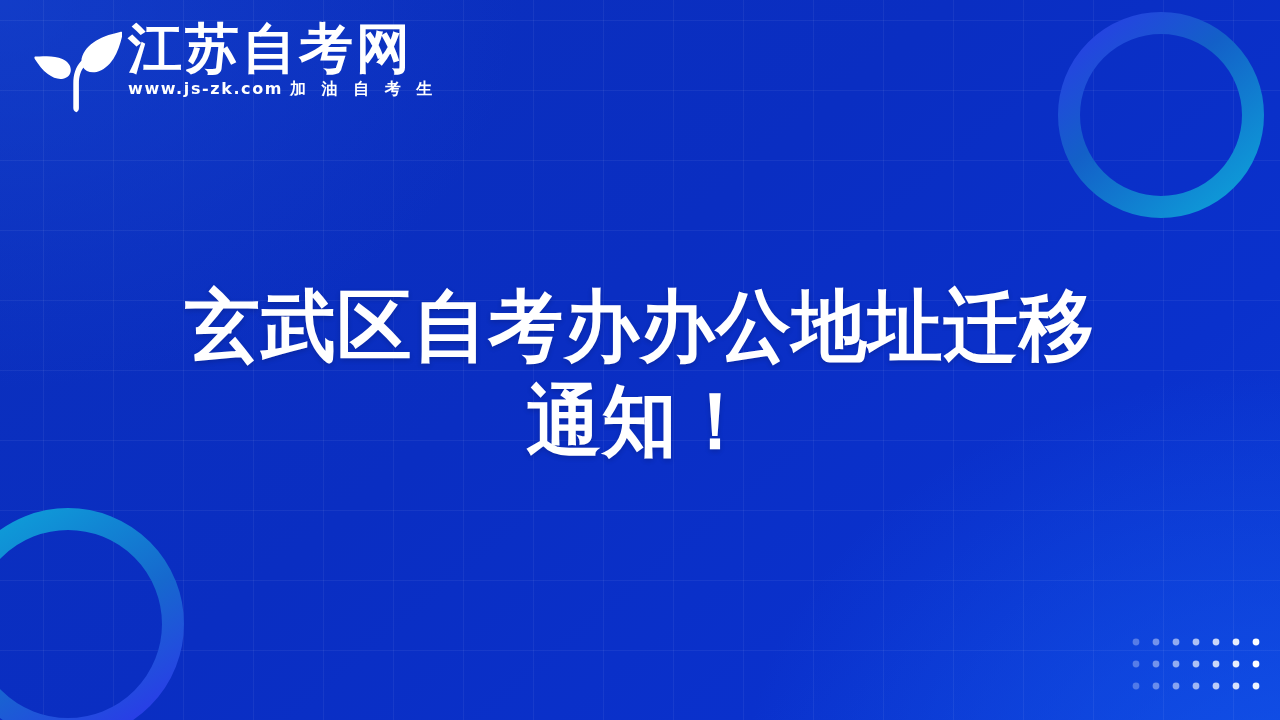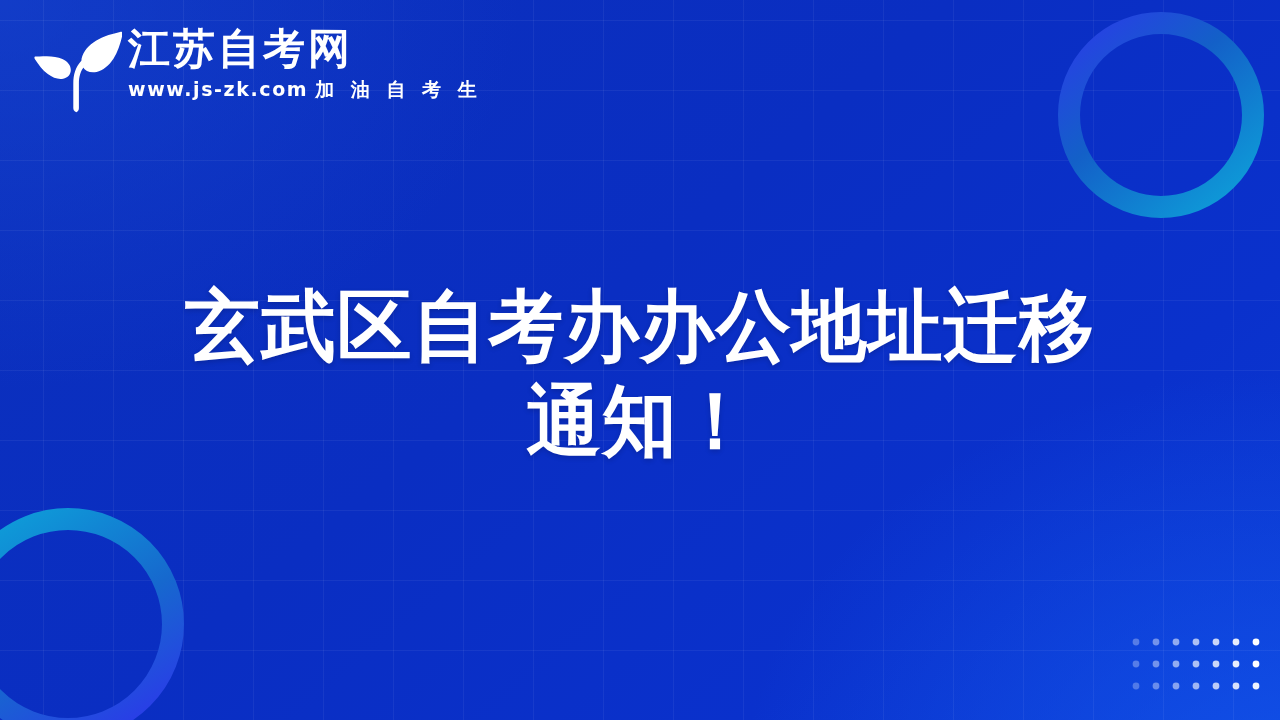--- a/index.html
+++ b/index.html
@@ -44,31 +44,31 @@
     height: 86px;
     flex: 0 0 auto;
     margin-top: 2px;
   }
   #logo-text-wrap {
     margin-left: 6px;
     display: flex;
     flex-direction: column;
   }
   #logo-title {
-    font-size: 42px;
+    font-size: 54px;
     line-height: 46px;
     font-weight: 700;
     color: #ffffff;
     letter-spacing: 3px;
     white-space: nowrap;
     font-family: Liberation Serif, serif;
   }
   #logo-tagline {
     margin-top: 9px;
-    font-size: 19px;
+    font-size: 16px;
     line-height: 16px;
     font-weight: 700;
     color: #ffffff;
     letter-spacing: 1.6px;
     white-space: nowrap;
     font-family: "DejaVu Sans", "Liberation Sans", sans-serif;
   }
   #logo-tagline .cn {
     letter-spacing: 5px;
     margin-left: 7px;

